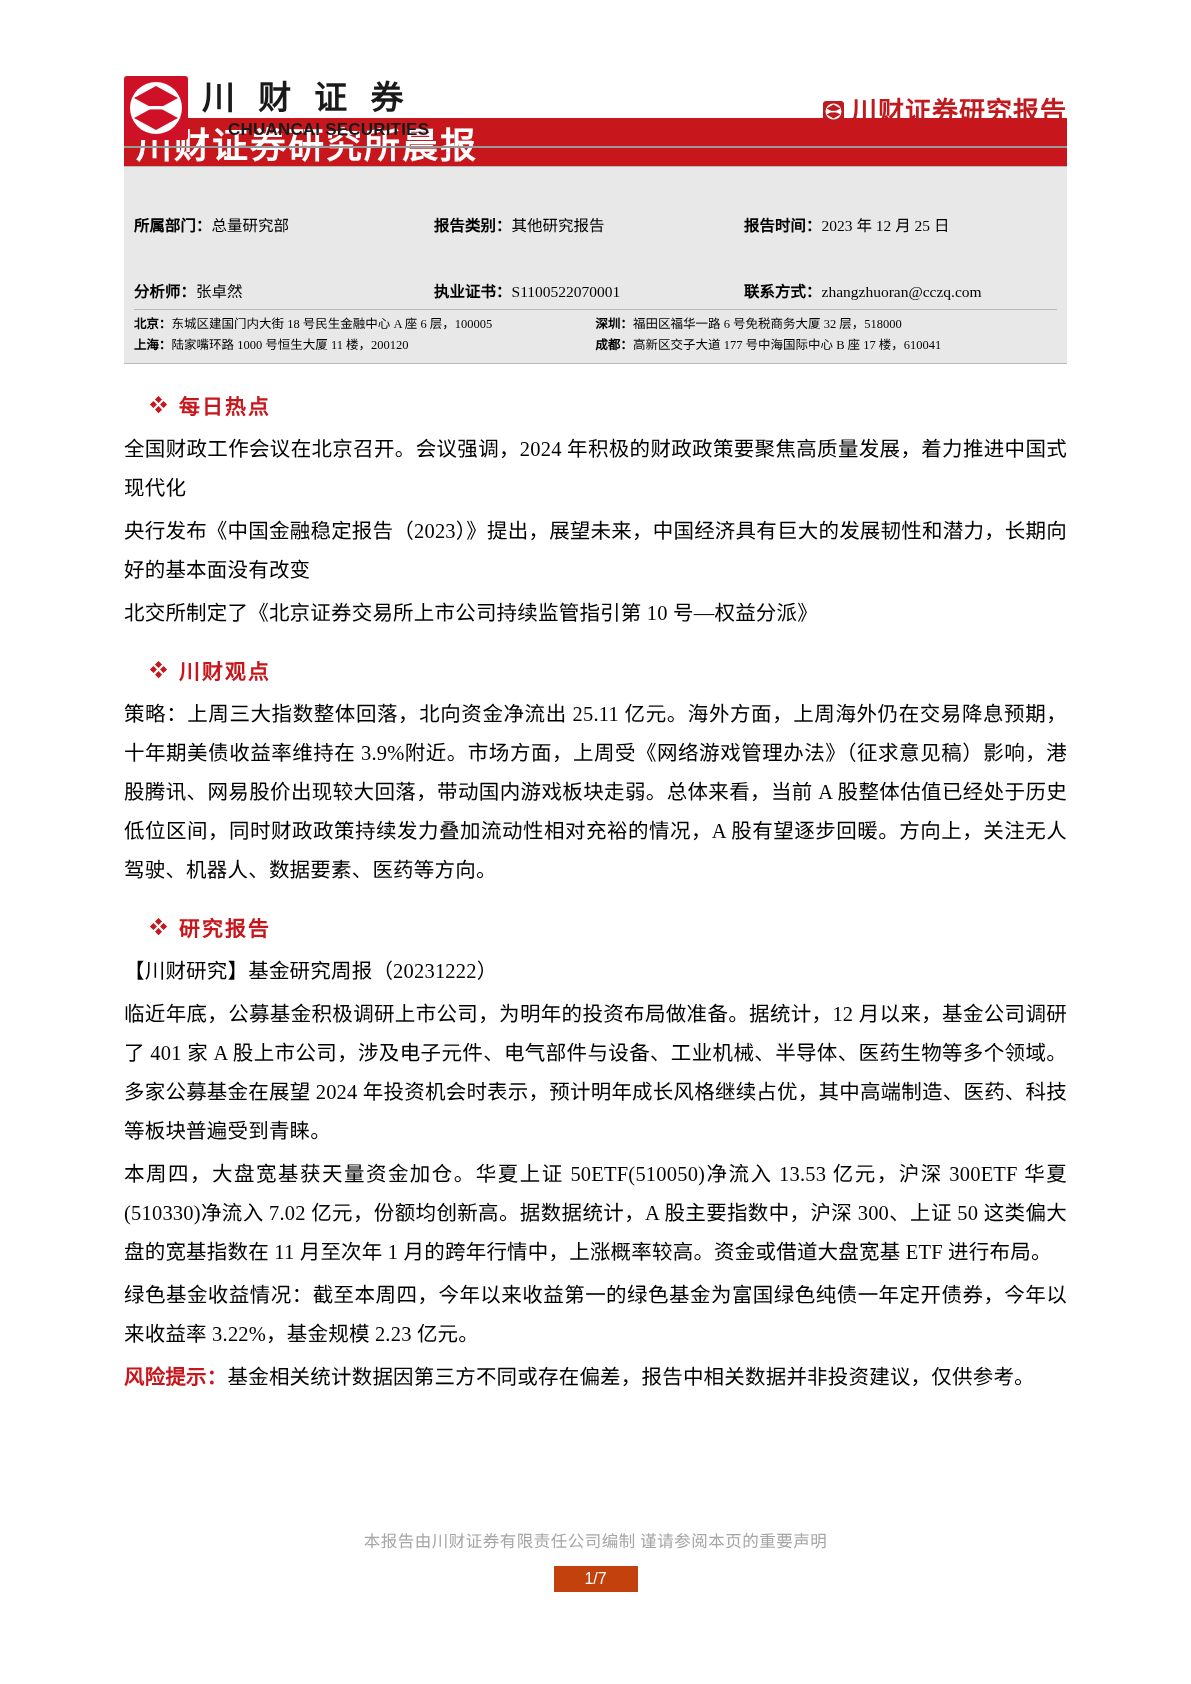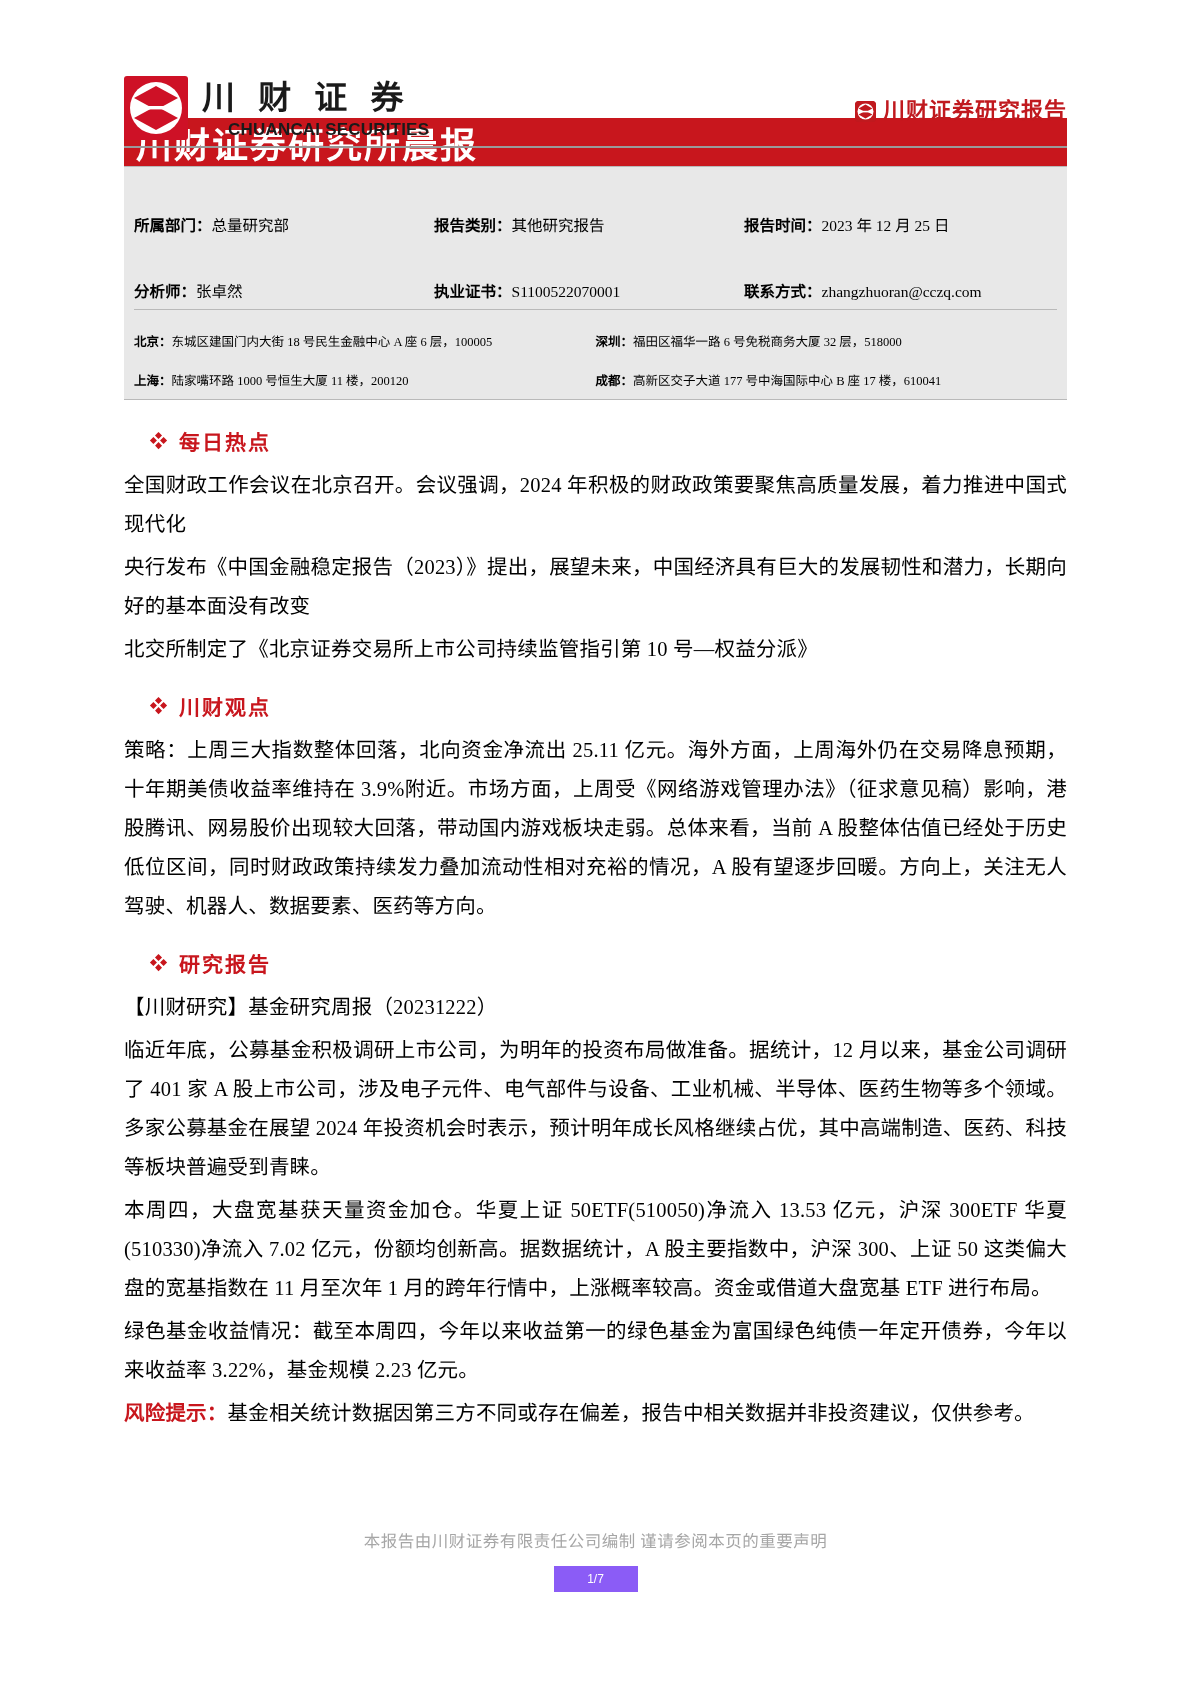--- a/index.html
+++ b/index.html
@@ -88,21 +88,21 @@
   .research-badge .rb-mark {
     width: 21px;
     height: 21px;
     background: #C0191E;
     border-radius: 4px;
     position: relative;
     flex: none;
   }
   .research-badge .rb-text {
     font-family: "Liberation Sans", "DejaVu Sans", sans-serif;
-    font-size: 22px;
+    font-size: 26px;
     font-weight: bold;
     color: #C0191E;
     letter-spacing: 1px;
     line-height: 22px;
   }
   .rule {
     height: 2px;
     background: #9a9a9a;
     margin-top: 6px;
   }
@@ -155,21 +155,21 @@
     height: 1px;
     background: #b9b9b9;
     margin: 5px 0 4px 0;
   }
   .addr-row {
     display: flex;
     font-size: 12.5px;
     line-height: 21px;
   }
   .addr-col { width: 50%; display: flex; align-items: baseline; }
-  .addr-lbl { font-weight: bold; white-space: nowrap; margin-top: 18px; }
+  .addr-lbl { font-weight: bold; white-space: nowrap; }
   .addr-val { white-space: nowrap; }
 
   
   .body {
     padding-top: 26px;
   }
   .sec-head {
     display: flex;
     align-items: center;
     gap: 10px;
@@ -209,24 +209,24 @@
   }
   .footer-note {
     color: #A6A6A6;
     font-size: 16.5px;
     letter-spacing: 0.5px;
   }
   .page-pill {
     margin: 14px auto 0 auto;
     width: 84px;
     height: 26px;
-    background: #8b5cf6;
+    background: #c2410c;
     color: #ffffff;
     font-family: "Liberation Sans", "DejaVu Sans", sans-serif;
-    font-size: 12px;
+    font-size: 16px;
     line-height: 26px;
     text-align: center;
   }
 </style>
 </head>
 <body>
 
 <div class="page">
 
   <div class="masthead">

